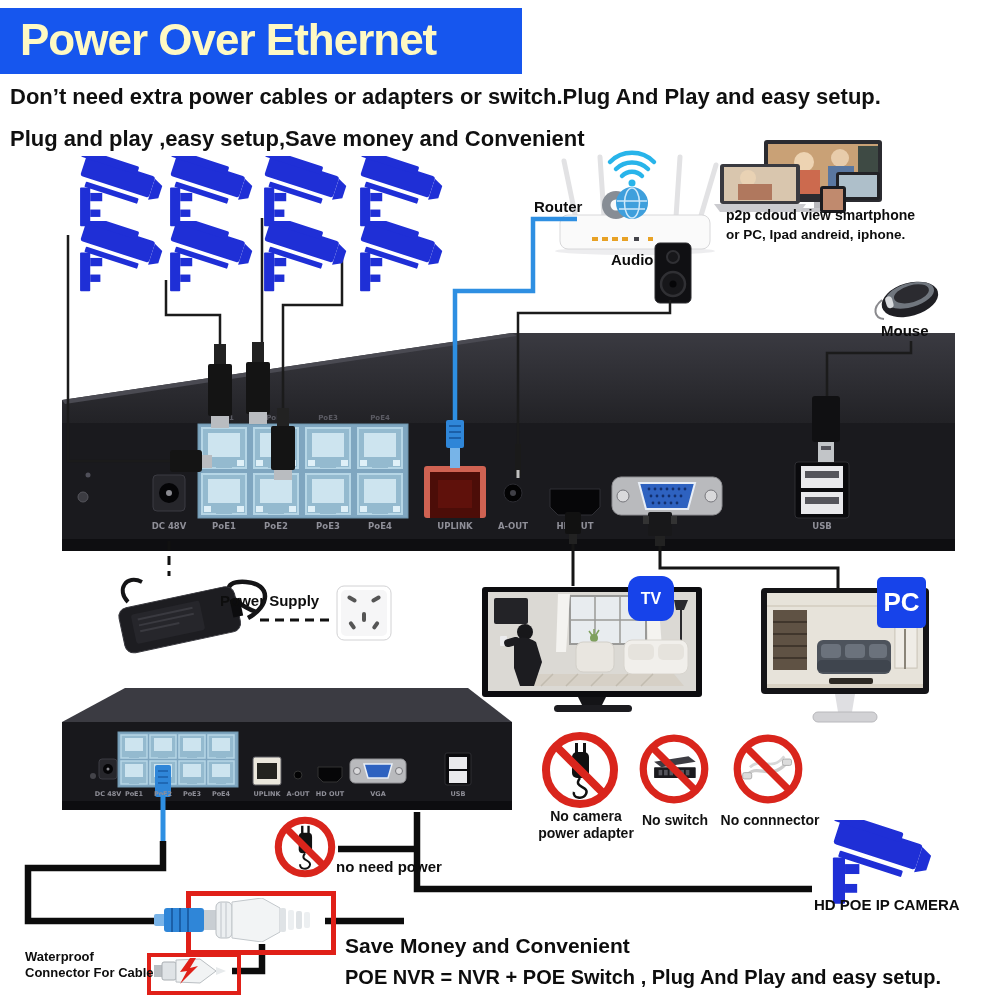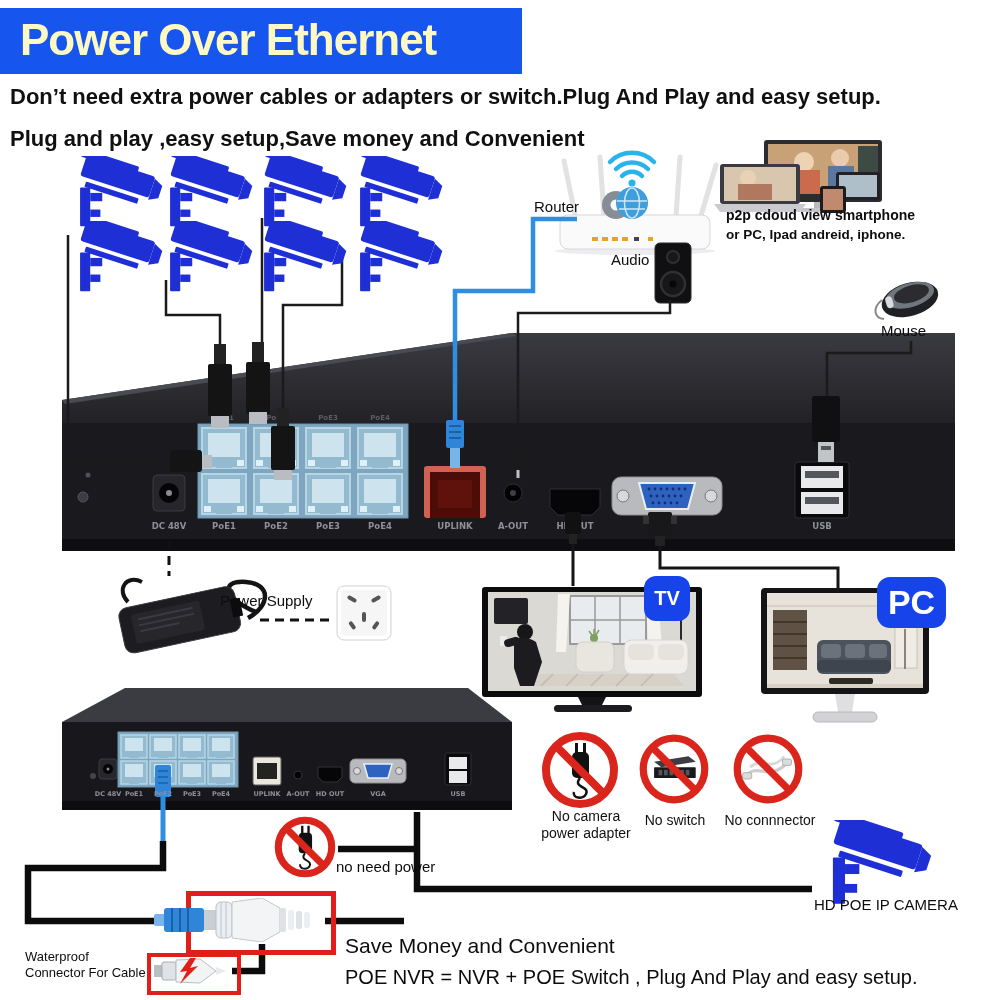--- a/index.html
+++ b/index.html
@@ -3,29 +3,29 @@
 <meta charset="utf-8">
 <style>
   html,body{margin:0;padding:0;background:#fff;}
   .page{position:relative;width:1000px;height:1000px;background:#fff;overflow:hidden;
         font-family:"Liberation Sans", sans-serif;color:#111;}
   .abs{position:absolute;}
   .hdr{left:0;top:8px;width:522px;height:66px;background:#1656ee;z-index:6;}
   .hdr span{display:block;padding-left:20px;line-height:64px;font-size:44px;font-weight:bold;
         color:#fef9c3;letter-spacing:-1px;}
   .intro{left:10px;font-size:22px;font-weight:600;color:#101010;z-index:6;white-space:nowrap;}
-  .lbl{font-weight:normal;color:#0d0d0d;z-index:6;white-space:nowrap;}
+  .lbl{font-weight:bold;color:#0d0d0d;z-index:6;white-space:nowrap;}
   .badge{background:#1743ea;color:#fff;font-weight:bold;text-align:center;z-index:6;
          display:flex;align-items:center;justify-content:center;}
   .cam{position:absolute;width:94px;height:72px;z-index:5;}
   .plabel{font-family:"DejaVu Sans",sans-serif;font-size:8.5px;font-weight:bold;fill:#8f8f98;text-anchor:middle;}
   .plabel2{font-family:"DejaVu Sans",sans-serif;font-size:6.5px;font-weight:bold;fill:#8f8f98;text-anchor:middle;}
   .plabelf{font-family:"DejaVu Sans",sans-serif;font-size:7px;font-weight:bold;fill:#5c5c64;text-anchor:middle;}
   .redbox{border:5px solid #e02018;z-index:5;}
-  .problbl{text-align:center;font-size:14px;font-weight:normal;line-height:17px;z-index:6;}
+  .problbl{text-align:center;font-size:14px;font-weight:bold;line-height:17px;z-index:6;}
   .z2{z-index:2}.z3{z-index:3}.z4{z-index:4}.z5{z-index:5}.z6{z-index:6}
 </style>
 </head>
 <body>
 
 <div class="page">
 
   <svg width="0" height="0" style="position:absolute" aria-hidden="true">
     <defs>
       <symbol id="cam" viewBox="0 0 100 78">
@@ -358,21 +358,21 @@
     <path d="M75,92 l-12,12 M100,92 l-12,12 M125,92 l-12,12 M150,92 l-12,12 M175,92 l-12,12" stroke="#c2bcb0" stroke-width="1.5"></path>
     <g>
       <rect x="22" y="54" width="7" height="10" rx="1" fill="#ececee"></rect>
       <circle cx="47" cy="50" r="8" fill="#17171a"></circle>
       <path d="M36,58 q10,-6 22,2 l6,20 -8,24 h-14 l-6,-18 z" fill="#1c1c20"></path>
       <rect x="26" y="56" width="16" height="8" rx="4" fill="#1c1c20" transform="rotate(-15 34 60)"></rect>
     </g>
     <polygon points="100,115 128,115 124,123 104,123" fill="#141417"></polygon>
     <rect x="76" y="123" width="78" height="7" rx="3.5" fill="#1c1c20"></rect>
   </svg>
-  <div class="abs badge" style="left:644px;top:576px;width:46px;height:45px;border-radius:12px;font-size:20px">TV</div>
+  <div class="abs badge" style="left:628px;top:576px;width:46px;height:45px;border-radius:12px;font-size:16px">TV</div>
 
   <svg class="abs z3" style="left:755px;top:584px" width="180" height="152" viewBox="0 0 180 152">
     <rect x="6" y="4" width="168" height="106" rx="4" fill="#141417"></rect>
     <rect x="12" y="9" width="156" height="95" fill="#e7e3da"></rect>
     <path d="M12,22 h156" stroke="#d8d2c6" stroke-width="2"></path>
     <rect x="18" y="26" width="34" height="60" fill="#5f5244"></rect>
     <path d="M18,38 h34 M18,50 h34 M18,62 h34 M18,74 h34" stroke="#40362c" stroke-width="2"></path>
     <rect x="140" y="26" width="22" height="58" fill="#ef ece6" stroke="#cfc9bd"></rect>
     <rect x="140" y="26" width="22" height="58" fill="#efece6" stroke="#cfc9bd"></rect>
     <circle cx="150" cy="40" r="5" fill="#efe6c8"></circle>
@@ -380,21 +380,21 @@
     <rect x="62" y="56" width="74" height="34" rx="6" fill="#4d535c"></rect>
     <rect x="66" y="60" width="20" height="14" rx="4" fill="#6b727c"></rect>
       <rect x="90" y="60" width="20" height="14" rx="4" fill="#6b727c"></rect>
       <rect x="114" y="60" width="18" height="14" rx="4" fill="#6b727c"></rect>
     <rect x="62" y="76" width="74" height="12" rx="5" fill="#3f454e"></rect>
     <rect x="74" y="94" width="44" height="6" rx="2" fill="#2e2a24"></rect>
     <rect x="12" y="100" width="156" height="4" fill="#d9d2c4"></rect>
     <polygon points="80,110 100,110 97,128 83,128" fill="#dfdfe2"></polygon>
     <rect x="58" y="128" width="64" height="10" rx="5" fill="#d2d2d5" stroke="#b8b8bc"></rect>
   </svg>
-  <div class="abs badge" style="left:877px;top:577px;width:69px;height:51px;border-radius:13px;font-size:34px">PC</div>
+  <div class="abs badge" style="left:877px;top:577px;width:49px;height:51px;border-radius:5px;font-size:26px">PC</div>
 
   <svg class="abs z2" style="left:55px;top:675px" width="470" height="150" viewBox="0 0 470 150">
     <defs>
       <g id="pp2">
         <rect width="26" height="23" fill="#94bacf" stroke="#b6d6e6" stroke-width="1.5"></rect>
         <rect x="4" y="3" width="18" height="13" fill="#cde4ef"></rect>
         <rect x="8" y="16" width="10" height="7" fill="#94bacf"></rect>
       </g>
     </defs>
     <polygon points="7,47 70,13 413,13 457,47" fill="#3b3b42"></polygon>

